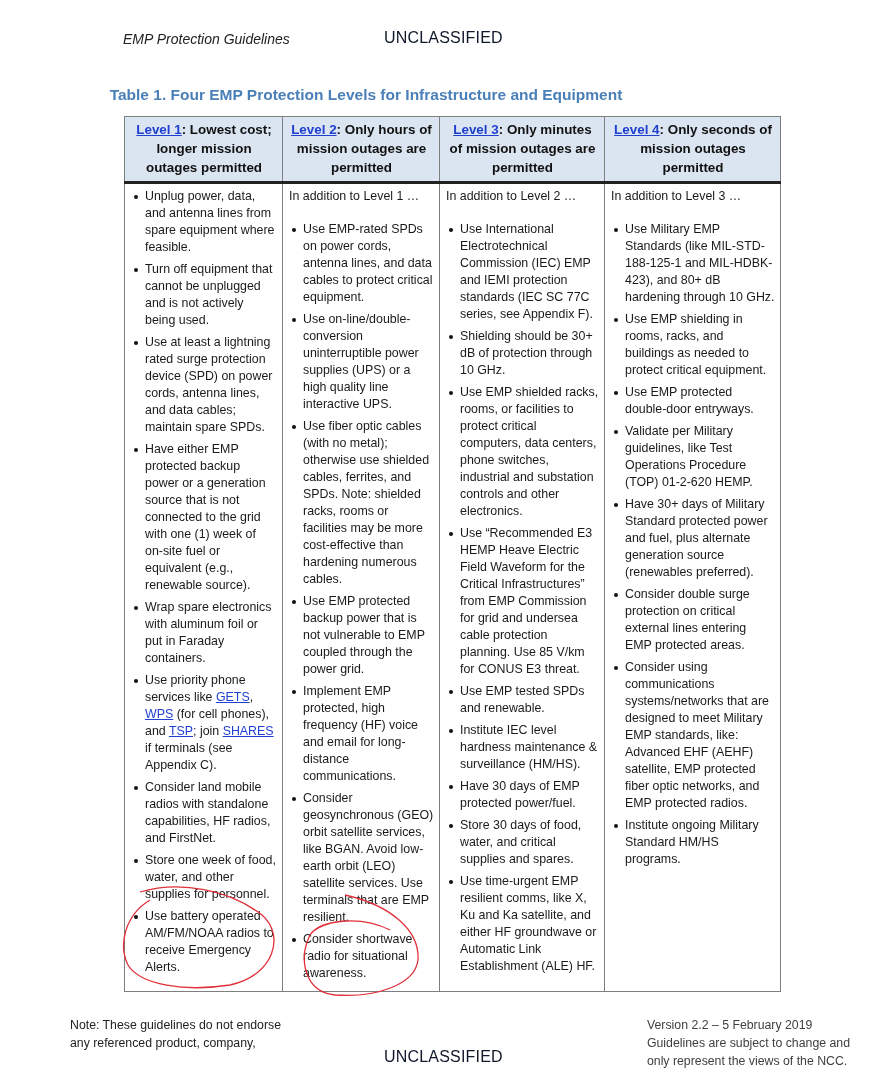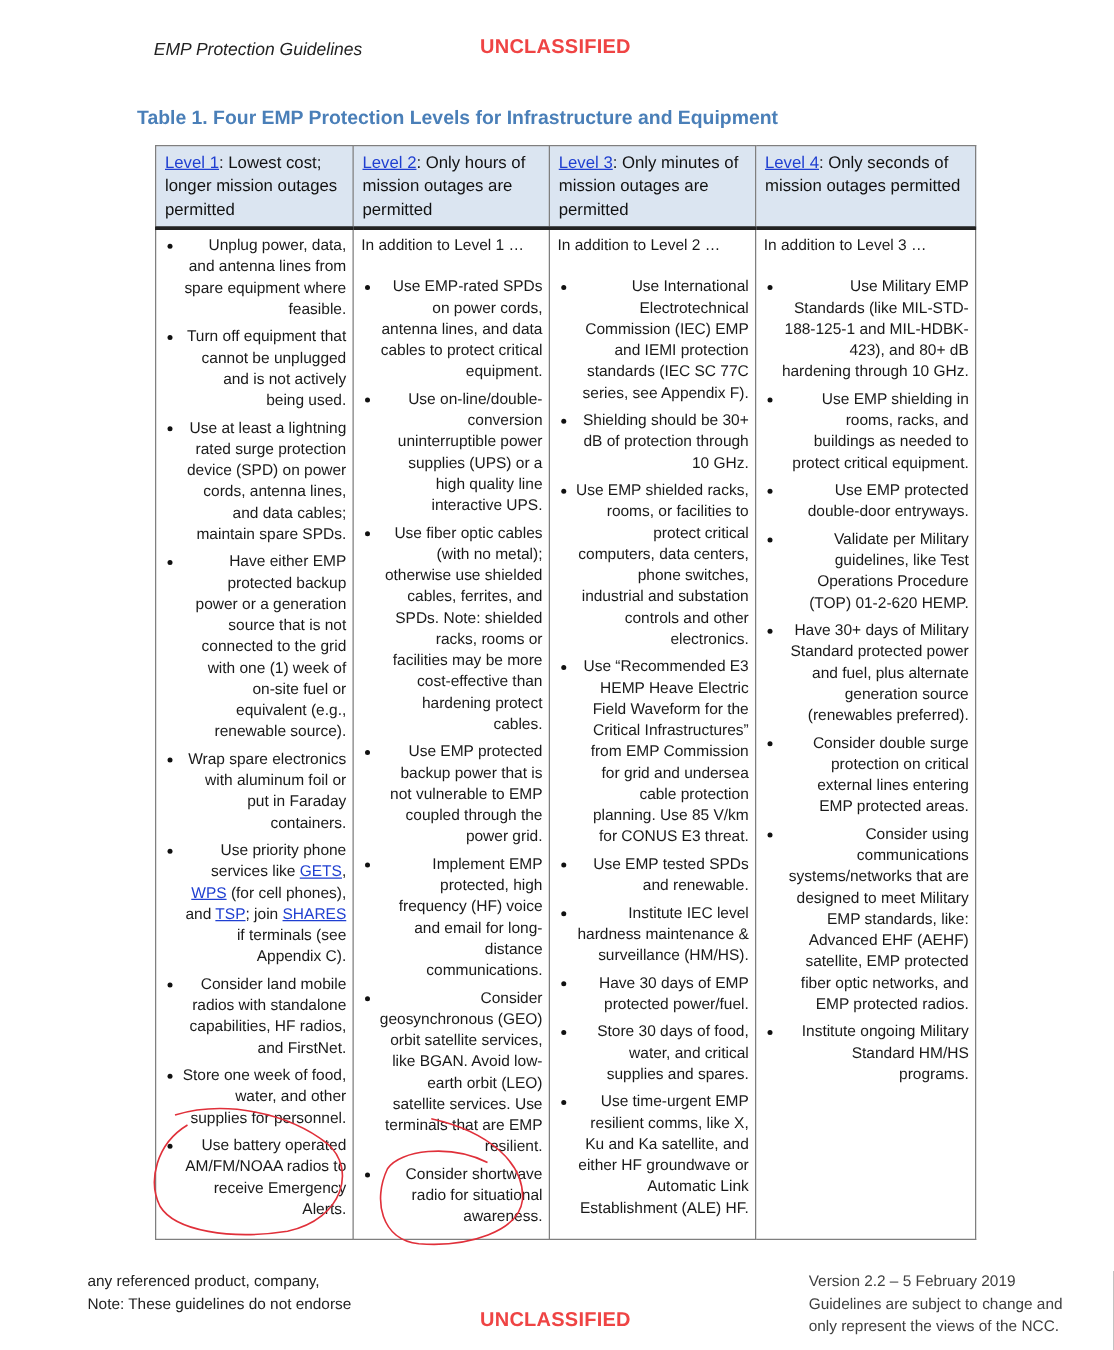--- a/index.html
+++ b/index.html
@@ -10,53 +10,53 @@
     font-family: "Liberation Sans", "DejaVu Sans", sans-serif;
     padding-left: 22px;
   }
   .page::after {
     content: ""; position: absolute; right: 0; top: 0; width: 3px; height: 1080px; background: #000;
   }
   .hdr-title {
     position: absolute; left: 123px; top: 31px; font-size: 14px; font-style: italic; color: #222;
   }
   .classif {
-    position: absolute; font-size: 16px; color: #ef4444; letter-spacing: 0.2px; font-weight: bold;
+    position: absolute; font-size: 16px; color: #0f172a; letter-spacing: 0.2px;
   }
   .classif.top { left: 384px; top: 29px; }
   .classif.bottom { left: 384px; top: 1048px; }
   .table-title {
     position: absolute; left: 0; width: 732px; top: 86px; text-align: center;
     font-size: 15.5px; font-weight: bold; color: #4a7fb8;
   }
   table.emp {
     position: absolute; left: 124px; top: 116px; width: 656px;
     border-collapse: collapse; table-layout: fixed;
     border: 1.5px solid #7f7f7f;
   }
   table.emp col.c1 { width: 158px; }
   table.emp col.c2 { width: 157px; }
   table.emp col.c3 { width: 165px; }
   table.emp col.c4 { width: 176px; }
   table.emp th {
-    background: #dbe5f1; text-align: left; vertical-align: top;
-    font-size: 13.4px; font-weight: normal; line-height: 19px;
+    background: #dbe5f1; text-align: center; vertical-align: top;
+    font-size: 13.4px; font-weight: bold; line-height: 19px;
     padding: 3px 6px 4px 7px; border: 1.5px solid #7f7f7f;
     border-bottom: 3px solid #222; color: #111;
   }
   table.emp th a, .lnk {
     color: #1f3fd1; text-decoration: underline;
   }
   table.emp td {
     vertical-align: top; font-size: 12.4px; line-height: 17px;
     padding: 4px 5px 4px 6px; border: 1.5px solid #7f7f7f; color: #1a1a1a;
     height: 788px;
   }
   .intro { margin: 0 0 16px 0; }
-  ul.items { margin: 0; padding: 0; list-style: none; text-align: right; }
+  ul.items { margin: 0; padding: 0; list-style: none; }
   ul.items li { position: relative; padding-left: 14px; margin-bottom: 5px; }
   ul.items li::before {
     content: ""; position: absolute; left: 3px; top: 7px; width: 4px; height: 4px;
     border-radius: 50%; background: #111;
   }
   .footer-left {
     position: absolute; left: 70px; top: 1016px; font-size: 12.3px; line-height: 18px; color: #222;
   }
   .footer-right {
     position: absolute; right: 63px; top: 1016px; font-size: 12.3px; line-height: 18px; color: #404040; text-align: left;
@@ -103,21 +103,21 @@
             <li>Store one week of food, water, and other supplies for personnel.</li>
             <li>Use battery operated AM/FM/NOAA radios to receive Emergency Alerts.</li>
           </ul>
         </td>
 
         <td>
           <div class="intro">In addition to Level 1 …</div>
           <ul class="items">
             <li>Use EMP-rated SPDs on power cords, antenna lines, and data cables to protect critical equipment.</li>
             <li>Use on-line/double-conversion uninterruptible power supplies (UPS) or a high quality line interactive UPS.</li>
-            <li>Use fiber optic cables (with no metal); otherwise use shielded cables, ferrites, and SPDs. Note: shielded racks, rooms or facilities may be more cost-effective than hardening protect cables.</li>
+            <li>Use fiber optic cables (with no metal); otherwise use shielded cables, ferrites, and SPDs. Note: shielded racks, rooms or facilities may be more cost-effective than hardening numerous cables.</li>
             <li>Use EMP protected backup power that is not vulnerable to EMP coupled through the power grid.</li>
             <li>Implement EMP protected, high frequency (HF) voice and email for long-distance communications.</li>
             <li>Consider geosynchronous (GEO) orbit satellite services, like BGAN. Avoid low-earth orbit (LEO) satellite services. Use terminals that are EMP resilient.</li>
             <li>Consider shortwave radio for situational awareness.</li>
           </ul>
         </td>
 
         <td>
           <div class="intro">In addition to Level 2 …</div>
           <ul class="items">
@@ -149,22 +149,22 @@
       </tr>
     </tbody>
   </table>
 
   <svg class="annot" width="891" height="1080">
     <path d="M140,892 C180,880 230,890 262,915 C285,935 275,975 230,985 C185,992 140,985 128,965 C118,945 125,915 150,900" fill="none" stroke="#e0303a" stroke-width="1.3"></path>
     <path d="M345,895 C390,905 420,930 418,960 C415,985 375,998 335,995 C305,992 298,960 310,935 C320,920 360,915 390,930" fill="none" stroke="#e0303a" stroke-width="1.3"></path>
   </svg>
 
   <div class="footer-left">
+    <div>Note: These guidelines do not endorse</div>
     <div>any referenced product, company,</div>
-    <div>Note: These guidelines do not endorse</div>
   </div>
   <div class="classif bottom">UNCLASSIFIED</div>
   <div class="footer-right">
     <div>Version 2.2 – 5 February 2019</div>
     <div>Guidelines are subject to change and</div>
     <div>only represent the views of the NCC.</div>
   </div>
 </div>
 
 </body></html>

